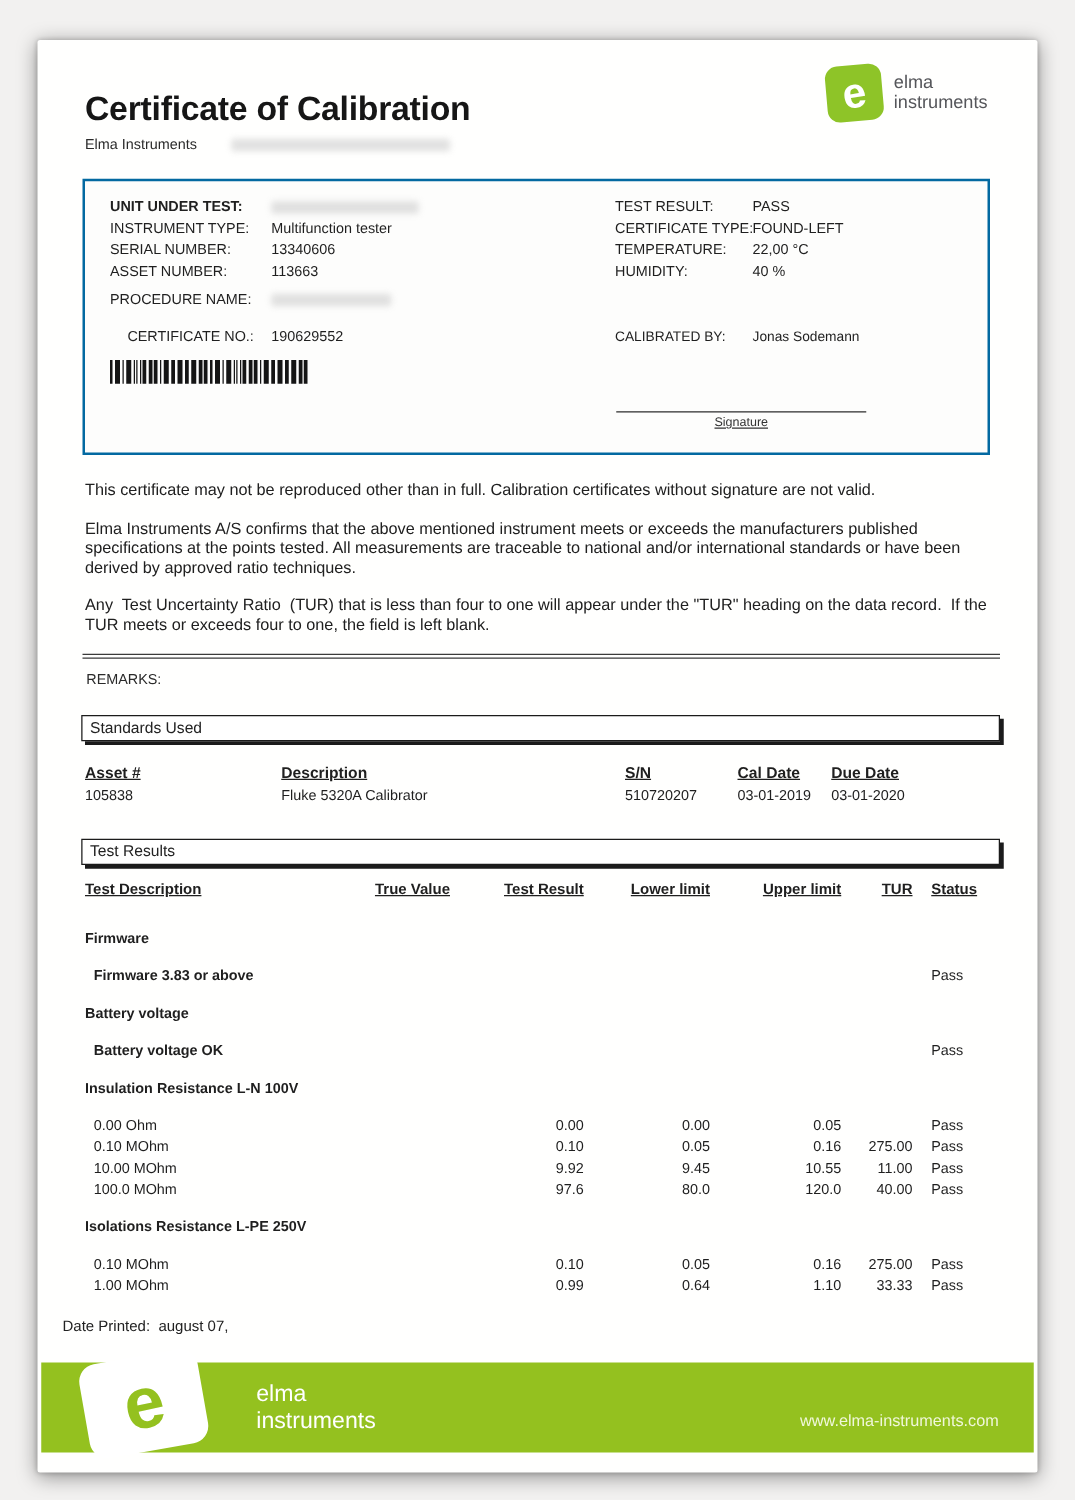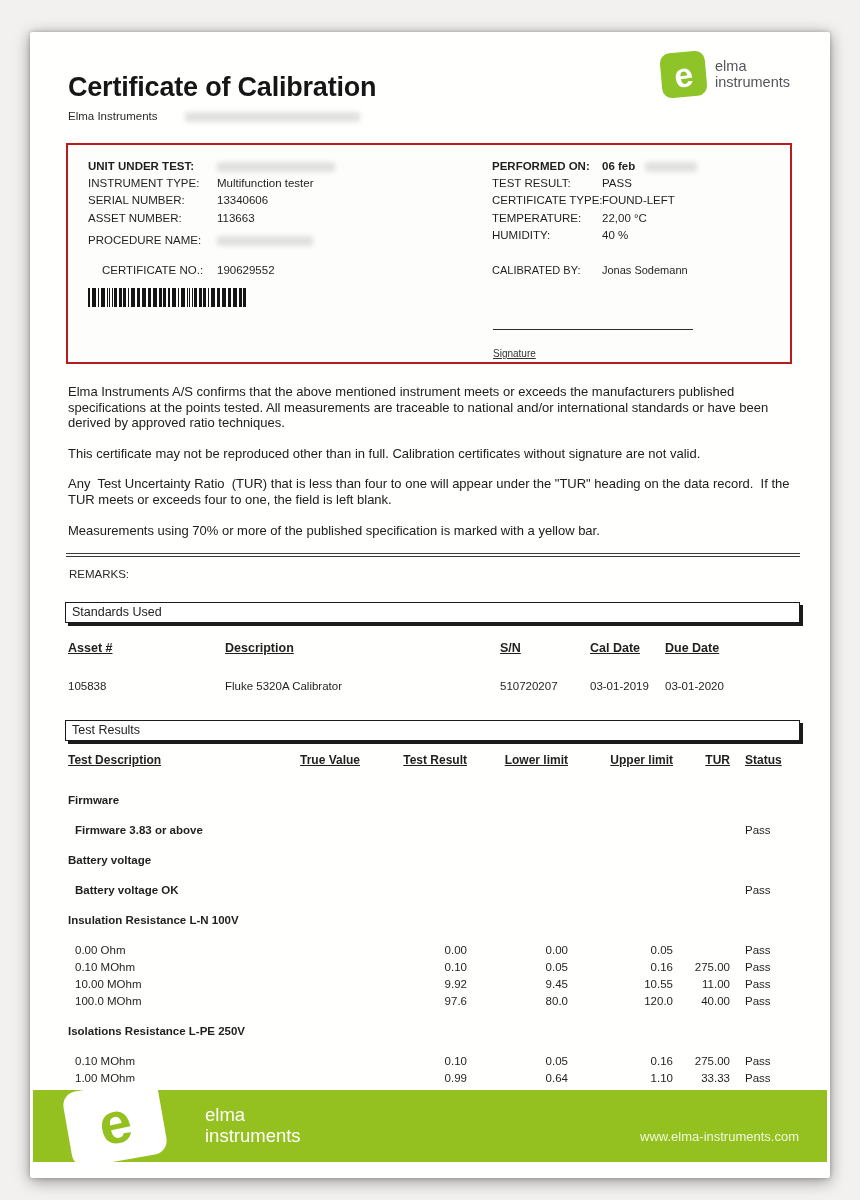--- a/index.html
+++ b/index.html
@@ -20,50 +20,50 @@
   .redact.w-val  { width: 118px; }
   .redact.w-proc { width: 96px; }
   .redact.w-date { width: 52px; margin-left: 10px; }
   .brand { position: absolute; right: 40px; top: 20px; display: flex; align-items: center; gap: 9px; }
   .brand-tile { width: 45px; height: 45px; background: var(--green,#8ec428); border-radius: 10px;
                 transform: rotate(-5deg); display: flex; align-items: center; justify-content: center; }
   .brand-tile span { color: #fff; font-size: 34px; font-weight: 700; line-height: 1; transform: rotate(-4deg); }
   .brand-text { font-size: 14.5px; line-height: 15.5px; color: #55565a; }
   
   .info-box { position: relative; margin: 21px 38px 0 36px; height: 221px;
-              border: 2px solid #b91c1c; background: #fdfdfc; }
+              border: 2px solid #0369a1; background: #fdfdfc; }
   .ib-left  { position: absolute; left: 20px;  top: 13px; width: 390px; }
   .ib-right { position: absolute; left: 424px; top: 13px; width: 330px; }
   .ib-row { line-height: 17.2px; font-size: 11.5px; white-space: nowrap; }
   .ib-row.gap { margin-top: 5px; }
   .ib-left  .lbl { display: inline-block; width: 129px; }
   .ib-right .lbl { display: inline-block; width: 110px; }
   .b { font-weight: 700; }
   .ib-certno { position: absolute; left: 20px; top: 119px; font-size: 11.5px; }
   .ib-certno .lbl { display: inline-block; width: 129px; text-align: center; }
   .barcode { position: absolute; left: 20px; top: 143px; height: 19px; font-size: 0; }
   .barcode i { display: inline-block; height: 100%; background: #151515; }
   .ib-calib { position: absolute; left: 424px; top: 119px; font-size: 11px; }
   .ib-calib .lbl { display: inline-block; width: 110px; }
   .sig { position: absolute; left: 425px; top: 184px; width: 200px; }
   .sig-line { border-top: 1.5px solid #2c2c2c; }
-  .sig-label { font-size: 10px; margin-top: 18px; color: #333; text-decoration: underline; }
+  .sig-label { text-align: center; font-size: 10px; margin-top: 3px; color: #333; text-decoration: underline; }
   
   .statements { margin: 20px 38px 0 38px; }
   .statements p { font-size: 13px; line-height: 15.6px; margin-bottom: 15px; white-space: pre-wrap; color: #202020; }
   .double-rule { margin: 1px 30px 0 36px; height: 4px; border-top: 1.5px solid #3a3a3a; border-bottom: 1.5px solid #3a3a3a; }
   .remarks { margin: 11px 38px 0 39px; font-size: 11.5px; color: #2a2a2a; }
   
   .section-box { margin: 22px 30px 0 35px; border: 1.5px solid #1b1b1b; background: #fff;
                  box-shadow: 3px 3px 0 0 #1b1b1b; padding: 2px 6px 3px 6px; font-size: 12.5px; color: #222; }
   .section-box.tight { margin-top: 26px; }
   
   .std-table { margin: 17px 25px 0 38px; }
   .std-row { display: grid; grid-template-columns: 157px 275px 90px 75px 1fr; font-size: 11.5px; }
-  .std-row.head { font-size: 12.5px; font-weight: 700; text-decoration: underline; margin-bottom: 22px; }
+  .std-row.head { font-size: 12.5px; font-weight: 700; text-decoration: underline; margin-bottom: 3px; }
   .std-row .cell { line-height: 16px; }
   
   .tr-table { margin: 12px 25px 0 38px; display: flex; flex-direction: column; }
   .t-head, .t-row { display: grid; grid-template-columns: 220px 72px 107px 101px 105px 57px 75px; }
   .t-head { font-size: 12px; font-weight: 700; margin-bottom: 12px; }
   .t-head span { text-decoration: underline; }
   .t-head .num { text-align: right; }
   .t-head .st  { padding-left: 15px; }
   .tg-name { margin-top: 13px; height: 17px; font-size: 11.5px; font-weight: 700; line-height: 17px; }
   .t-row { height: 17px; font-size: 11.5px; line-height: 17px; }
@@ -106,44 +106,42 @@
 
     <div class="info-box">
       <div class="ib-left">
           <div class="ib-row"><span class="lbl b">UNIT UNDER TEST:</span><span class="val b"></span><span class="redact w-val"></span></div>
           <div class="ib-row"><span class="lbl">INSTRUMENT TYPE:</span><span class="val">Multifunction tester</span></div>
           <div class="ib-row"><span class="lbl">SERIAL NUMBER:</span><span class="val">13340606</span></div>
           <div class="ib-row"><span class="lbl">ASSET NUMBER:</span><span class="val">113663</span></div>
           <div class="ib-row gap"><span class="lbl">PROCEDURE NAME:</span><span class="val"></span><span class="redact w-proc"></span></div>
         </div>
       <div class="ib-right">
-          <div class="ib-row"><span class="lbl b">PERFORMED ON:</span><span class="val b">06 feb</span><span class="redact w-date"></span></div>
           <div class="ib-row"><span class="lbl">TEST RESULT:</span><span class="val">PASS</span></div>
           <div class="ib-row"><span class="lbl">CERTIFICATE TYPE:</span><span class="val">FOUND-LEFT</span></div>
           <div class="ib-row"><span class="lbl">TEMPERATURE:</span><span class="val">22,00 °C</span></div>
           <div class="ib-row"><span class="lbl">HUMIDITY:</span><span class="val">40 %</span></div>
         </div>
       <div class="ib-certno">
         <span class="lbl">CERTIFICATE NO.:</span><span class="val">190629552</span>
       </div>
       <div class="barcode"><i style="width: 2px; margin-right: 2px;"></i><i style="width: 4px; margin-right: 2px;"></i><i style="width: 1px; margin-right: 2px;"></i><i style="width: 4px; margin-right: 2px;"></i><i style="width: 1px; margin-right: 1px;"></i><i style="width: 1px; margin-right: 2px;"></i><i style="width: 1px; margin-right: 1px;"></i><i style="width: 3px; margin-right: 2px;"></i><i style="width: 3px; margin-right: 1px;"></i><i style="width: 3px; margin-right: 2px;"></i><i style="width: 1px; margin-right: 2px;"></i><i style="width: 4px; margin-right: 2px;"></i><i style="width: 3px; margin-right: 2px;"></i><i style="width: 4px; margin-right: 2px;"></i><i style="width: 3px; margin-right: 2px;"></i><i style="width: 4px; margin-right: 2px;"></i><i style="width: 3px; margin-right: 1px;"></i><i style="width: 3px; margin-right: 2px;"></i><i style="width: 2px; margin-right: 2px;"></i><i style="width: 4px; margin-right: 2px;"></i><i style="width: 1px; margin-right: 2px;"></i><i style="width: 4px; margin-right: 2px;"></i><i style="width: 1px; margin-right: 1px;"></i><i style="width: 1px; margin-right: 2px;"></i><i style="width: 1px; margin-right: 1px;"></i><i style="width: 3px; margin-right: 2px;"></i><i style="width: 3px; margin-right: 1px;"></i><i style="width: 3px; margin-right: 2px;"></i><i style="width: 1px; margin-right: 2px;"></i><i style="width: 4px; margin-right: 2px;"></i><i style="width: 3px; margin-right: 2px;"></i><i style="width: 4px; margin-right: 2px;"></i><i style="width: 3px; margin-right: 2px;"></i><i style="width: 4px; margin-right: 2px;"></i><i style="width: 3px; margin-right: 1px;"></i><i style="width: 3px; margin-right: 2px;"></i></div>
       <div class="ib-calib">
         <span class="lbl">CALIBRATED BY:</span><span class="val">Jonas Sodemann</span>
       </div>
       <div class="sig">
         <div class="sig-line"></div>
         <div class="sig-label">Signature</div>
       </div>
     </div>
 
     <div class="statements">
+        <p>This certificate may not be reproduced other than in full. Calibration certificates without signature are not valid.</p>
         <p>Elma Instruments A/S confirms that the above mentioned instrument meets or exceeds the manufacturers published specifications at the points tested. All measurements are traceable to national and/or international standards or have been derived by approved ratio techniques.</p>
-        <p>This certificate may not be reproduced other than in full. Calibration certificates without signature are not valid.</p>
         <p>Any  Test Uncertainty Ratio  (TUR) that is less than four to one will appear under the "TUR" heading on the data record.  If the TUR meets or exceeds four to one, the field is left blank.</p>
-        <p>Measurements using 70% or more of the published specification is marked with a yellow bar.</p>
       </div>
     <div class="double-rule"></div>
     <div class="remarks">REMARKS:</div>
 
     <div class="section-box">
       <span>Standards Used</span>
     </div>
     <div class="std-table">
         <div class="std-row head">
           <span class="cell">Asset #</span>

